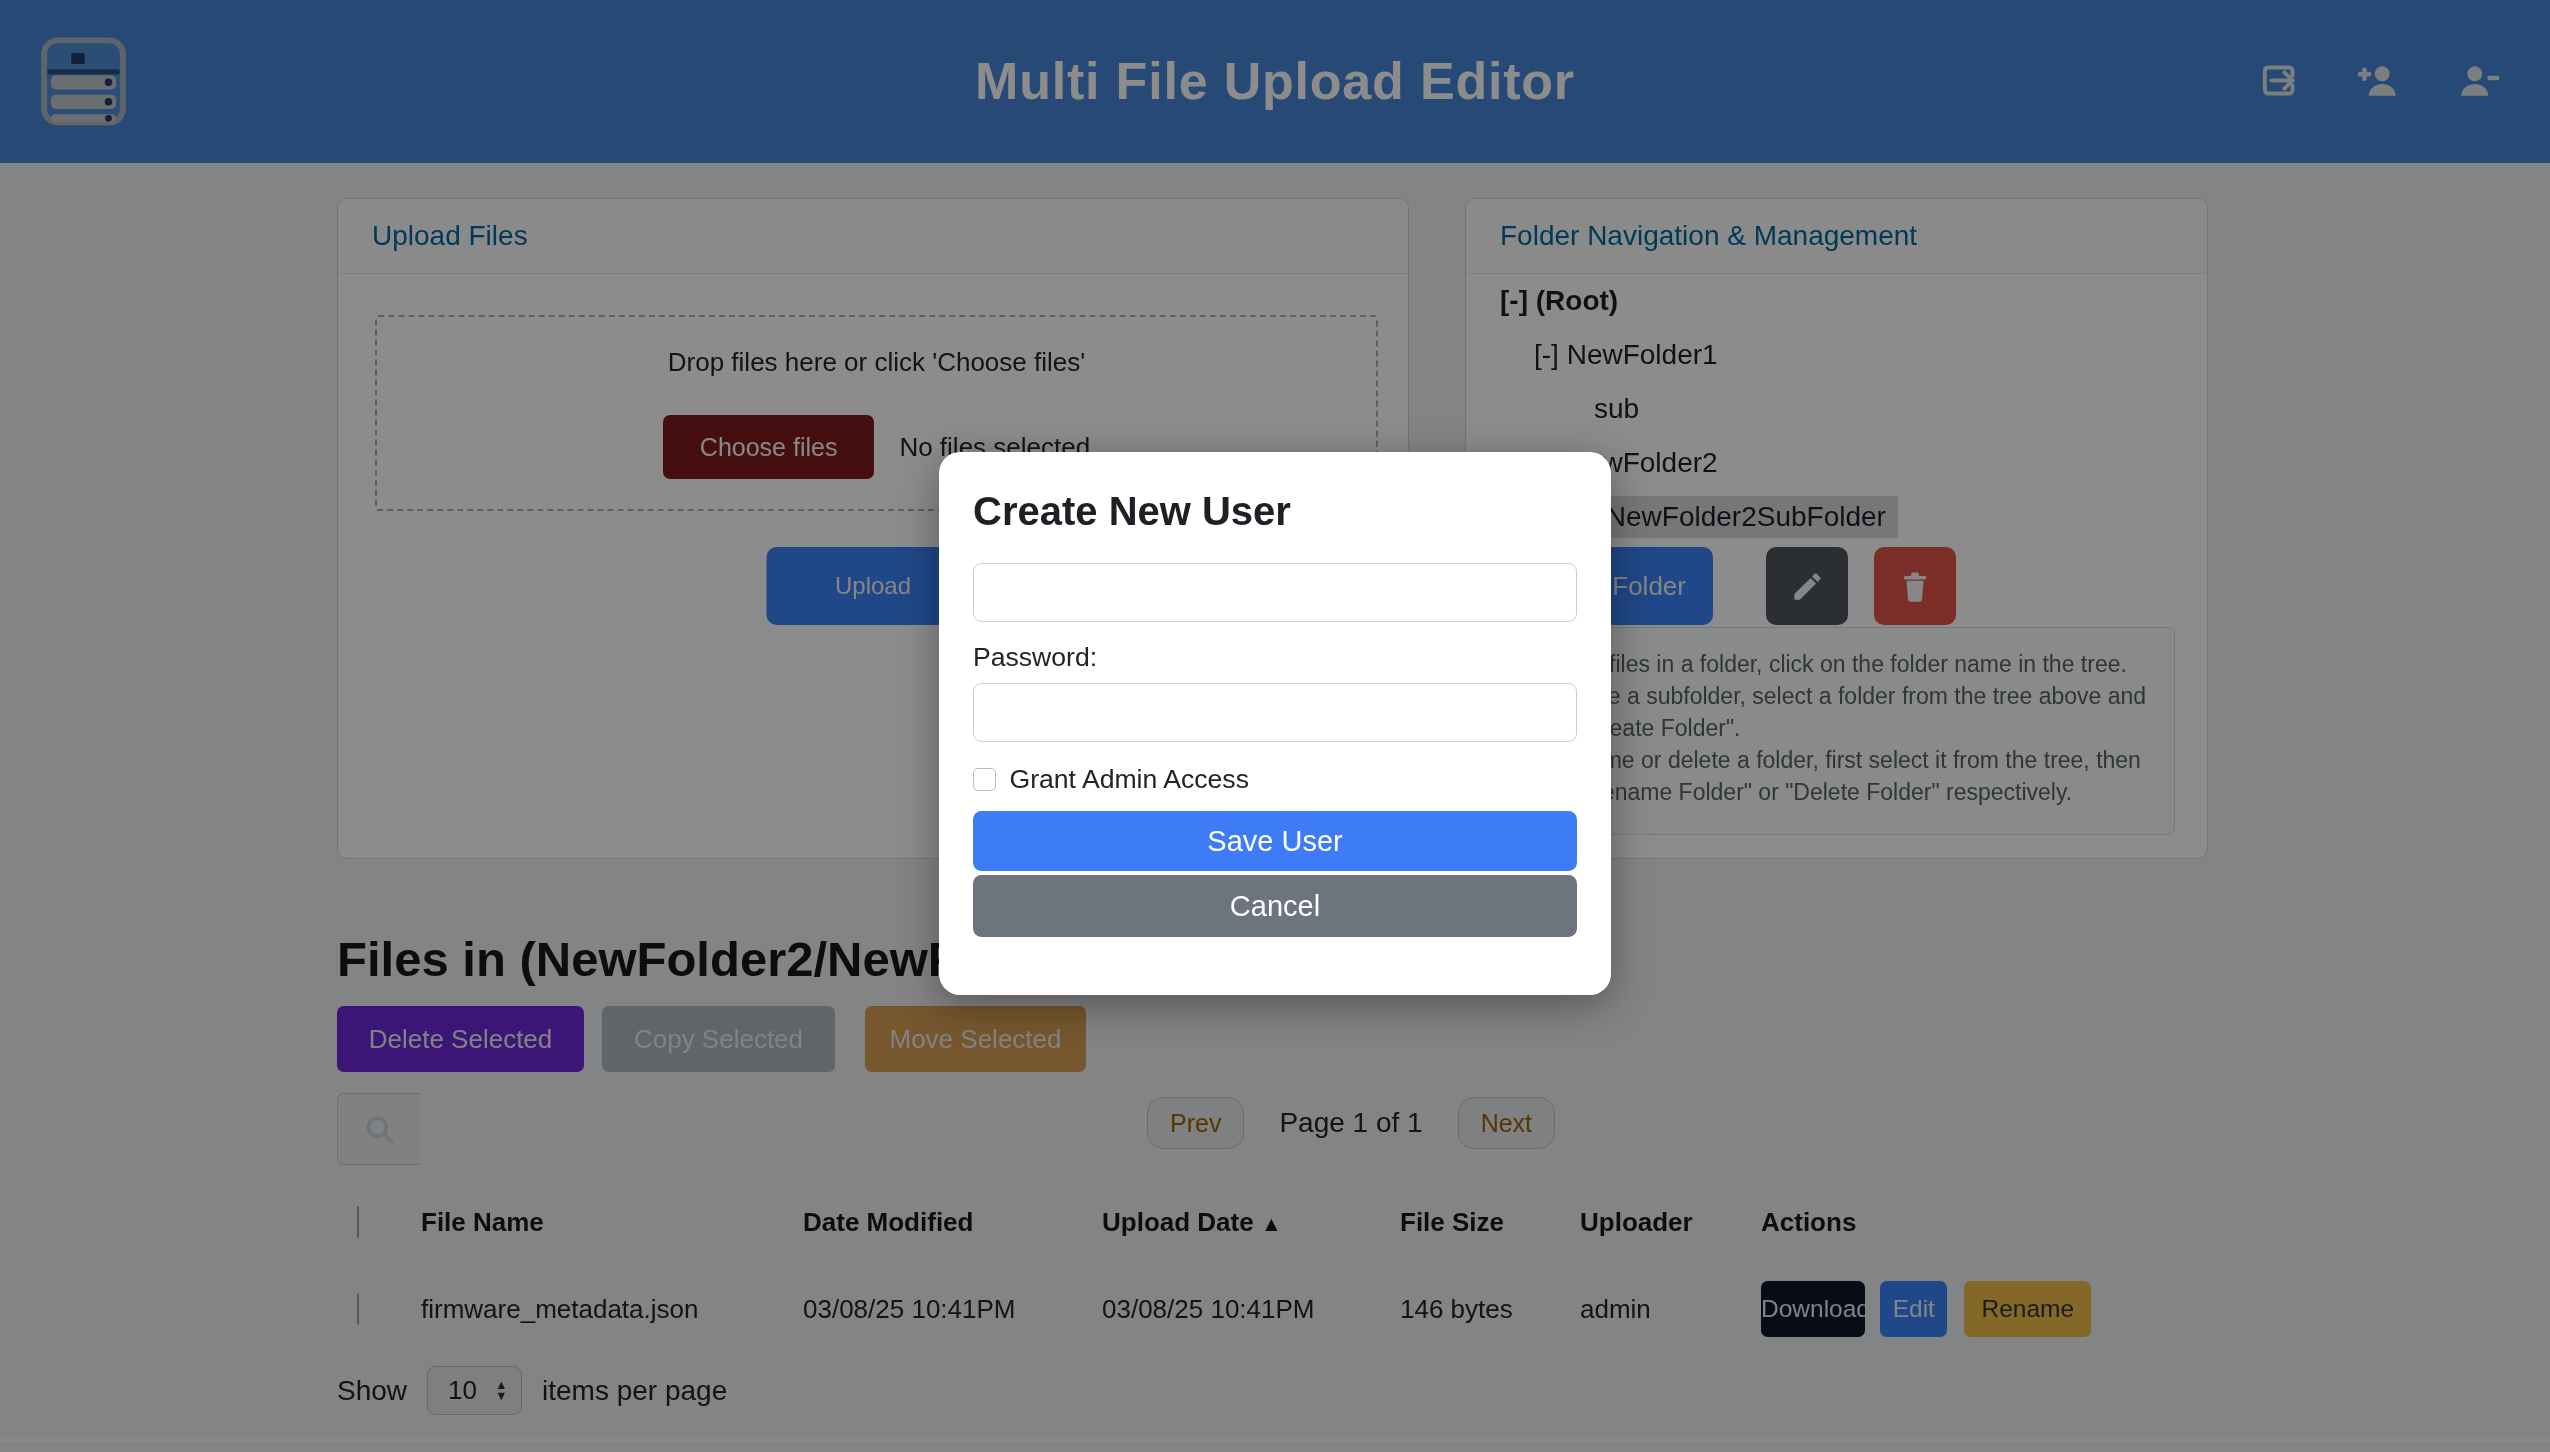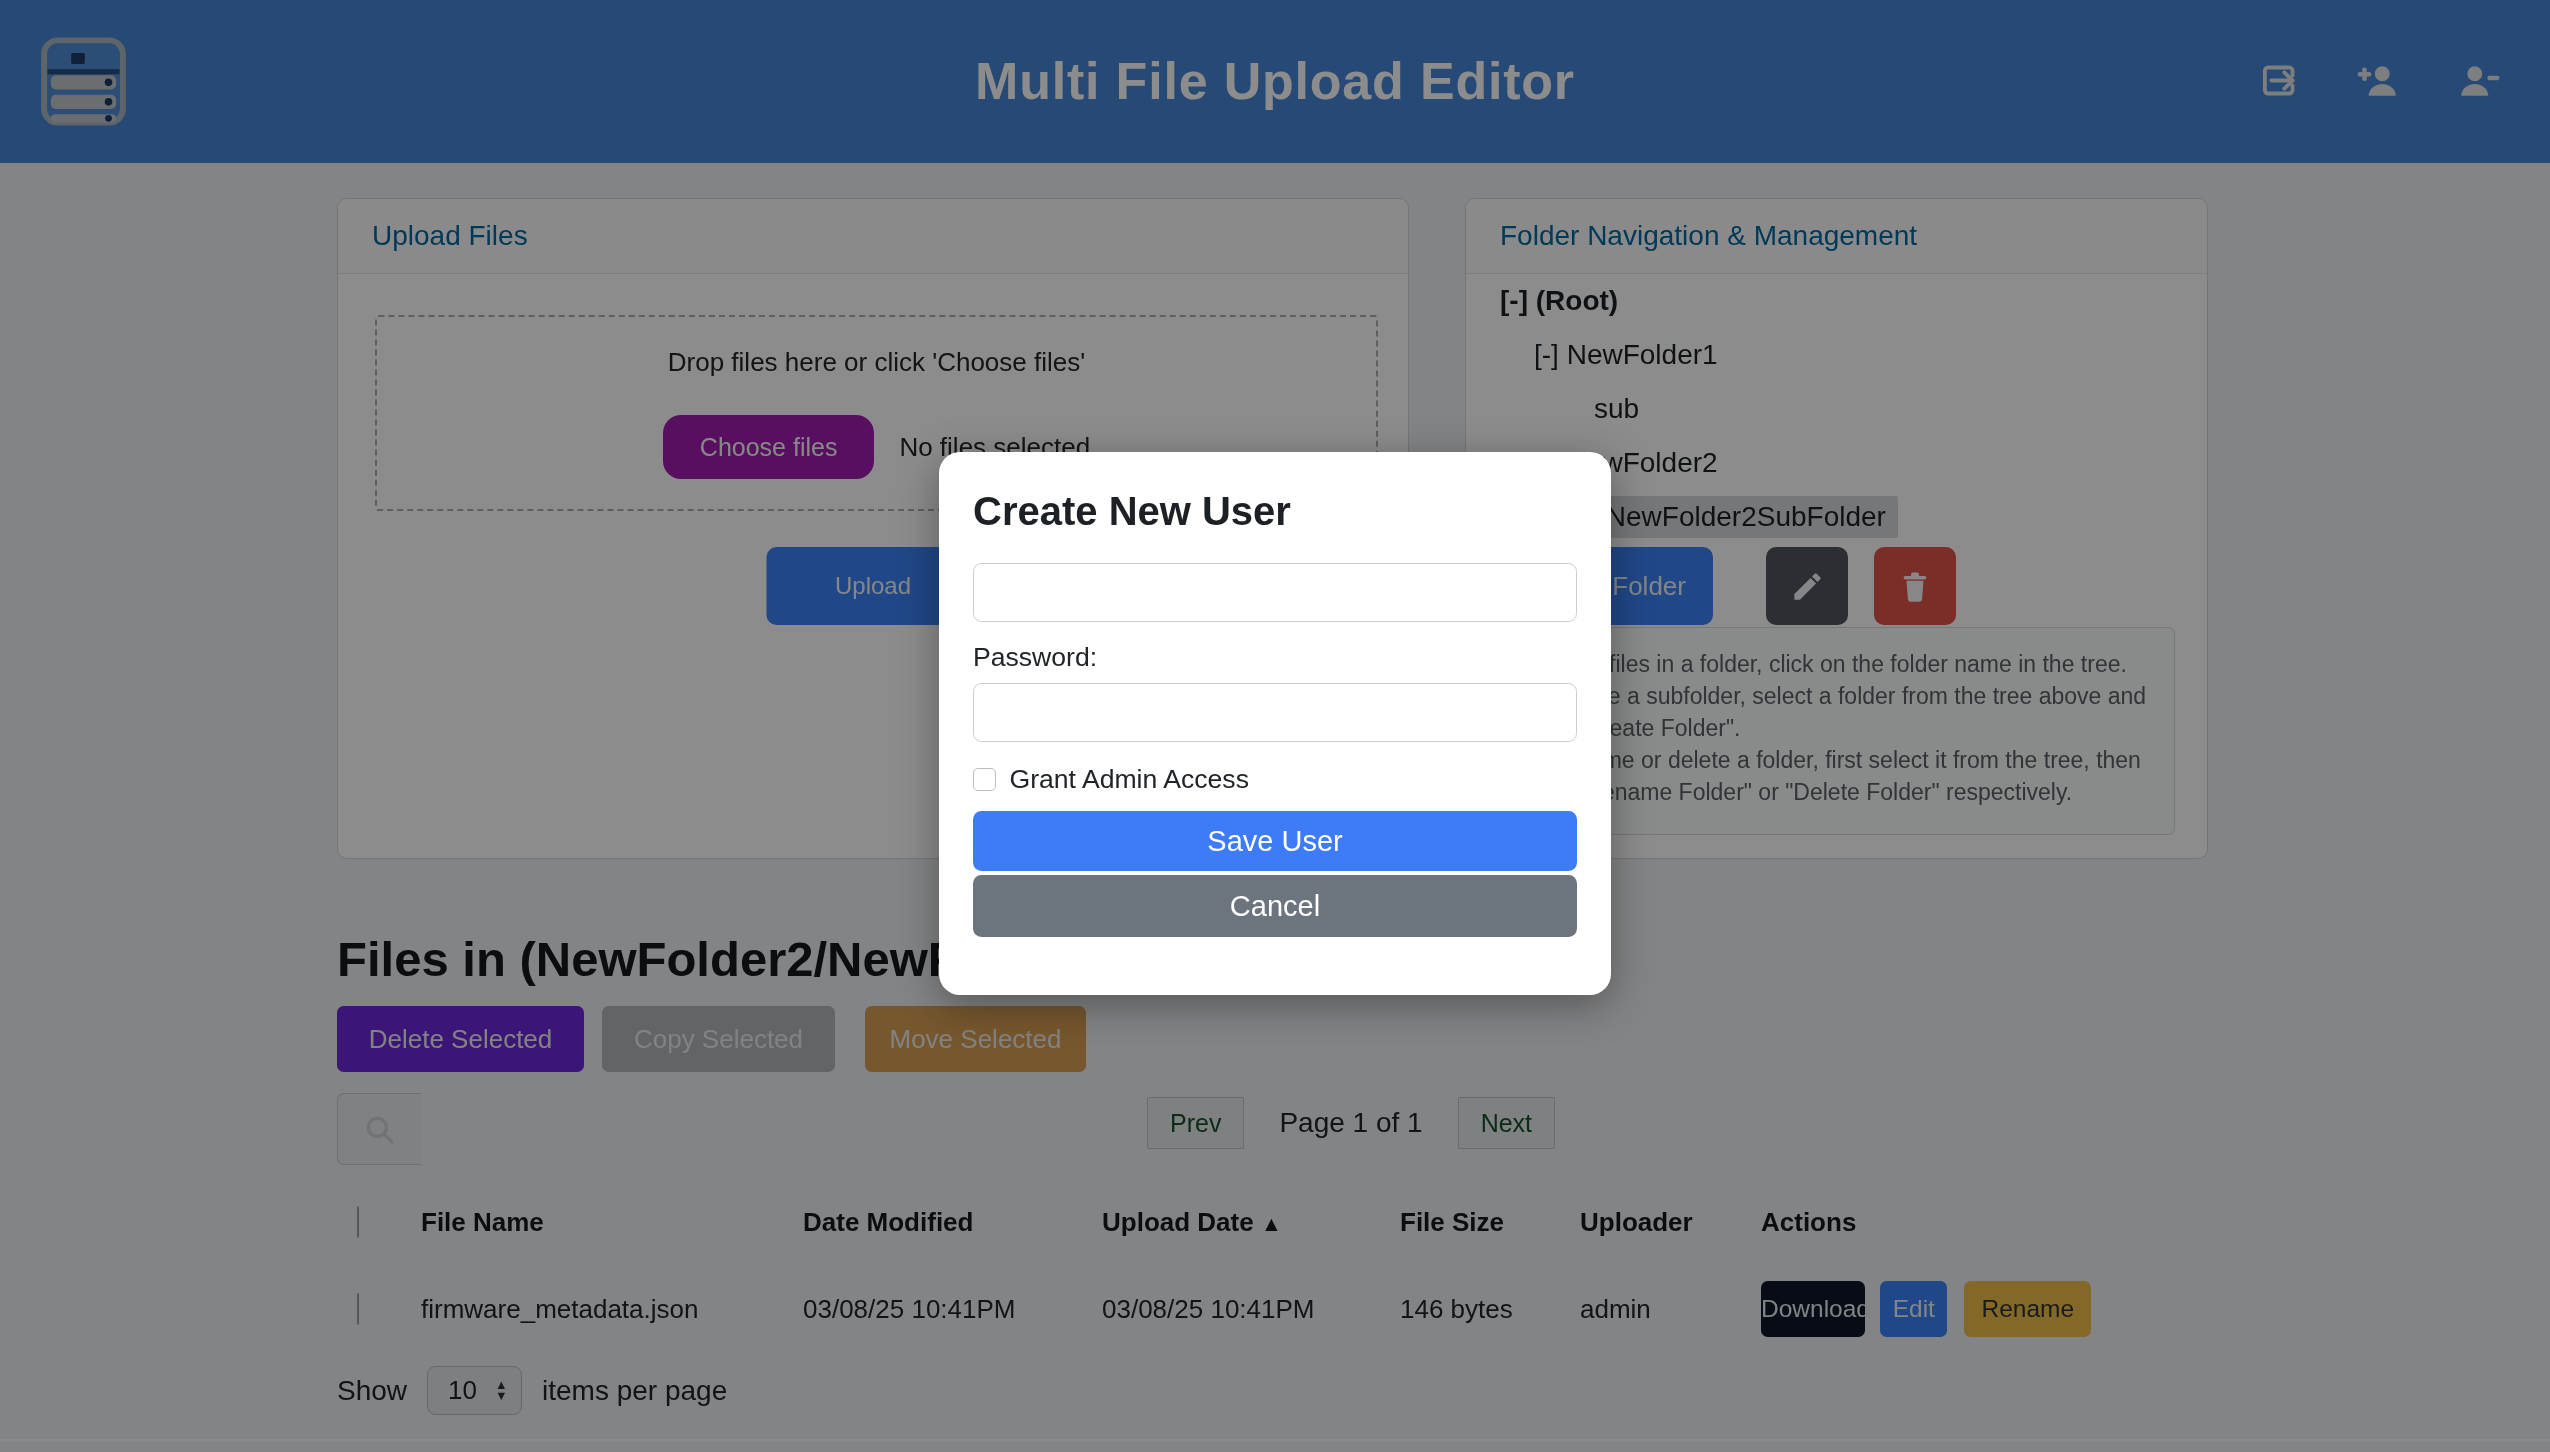--- a/index.html
+++ b/index.html
@@ -23,22 +23,22 @@
   .card-folders { left:1465px; top:198px; width:743px; height:661px; }
   .card-head { height:75px; background:#fcfcfd; border-bottom:1.7px solid #e6e8ea;
                display:flex; align-items:center; padding-left:34px;
                font-size:28px; color:#0369a1; border-radius:10px 10px 0 0; }
 
   .dropzone { position:absolute; left:37px; right:30px; top:116px; height:196px;
               border:2.5px dashed #aaaeb3; border-radius:3.4px;
               display:flex; flex-direction:column; align-items:center; justify-content:center; gap:37px; }
   .drop-hint { font-size:26px; color:#212529; }
   .choose-row { display:flex; align-items:center; gap:25px; }
-  .btn-choose { background:#a21caf; color:#f6f7f8; font-size:25px; border:none;
-                border-radius:18px; padding:17.7px 37px; }
+  .btn-choose { background:#7f1d1d; color:#f6f7f8; font-size:25px; border:none;
+                border-radius:7px; padding:17.7px 37px; }
   .no-files { font-size:26px; color:#212529; }
   .btn-upload { position:absolute; left:50%; transform:translateX(-50%); top:348px;
                 width:213px; height:78px; background:#3b82f6; color:#f2f5f8;
                 border:none; border-radius:10px; font-size:24px; }
 
   
   .tree { position:absolute; left:34px; top:78px; font-size:28px; color:#1d2125; }
   .tree-item { height:48px; display:flex; align-items:center; margin-bottom:5.9px; }
   .ti-root { font-weight:700; }
   .lvl1 { padding-left:34px; }
@@ -73,22 +73,22 @@
   .search-wrap { position:absolute; left:337px; top:1093px; width:752px; height:72px; display:flex; }
   .search-icon-box { width:84px; height:72px; background:#e9ecef; border:1.7px solid #c6cacd;
                      border-right:none; border-radius:6.7px 0 0 6.7px;
                      display:flex; align-items:center; justify-content:center; }
   .search-input { flex:1; height:72px; background:#ffffff; border:1.7px solid #c6cacd;
                   border-radius:0 6.7px 6.7px 0; font-size:27px; padding:0 25px; color:#212529;
                   font-family:"Liberation Sans",sans-serif; }
   .search-input::placeholder { color:#a6adb5; }
 
   .pager { position:absolute; top:1097px; left:1147px; height:52px; display:flex; align-items:center; }
-  .pg-btn { height:52px; background:#e6e9ec; border:1.7px solid #c2c6ca; border-radius:1px;
-            font-size:25px; color:#14532d; padding:0 22px; }
+  .pg-btn { height:52px; background:#e6e9ec; border:1.7px solid #c2c6ca; border-radius:16px;
+            font-size:25px; color:#a16207; padding:0 22px; }
   .pg-status { font-size:28px; color:#212529; margin:0 35px; white-space:nowrap; }
 
   
   .ftable { position:absolute; left:337px; top:1194px; width:1871px; }
   .trow { display:grid; grid-template-columns:84px 382px 299px 298px 180px 181px 1fr;
           align-items:center; }
   .thead { height:56px; font-weight:700; font-size:26px; color:#17191c; }
   .tbody-row { height:118px; font-size:26px; color:#212529; }
   .cb { width:25px; height:25px; border:1.7px solid #9aa1a8; border-radius:5.9px;
         background:#eef0f2; margin-left:20px; }

